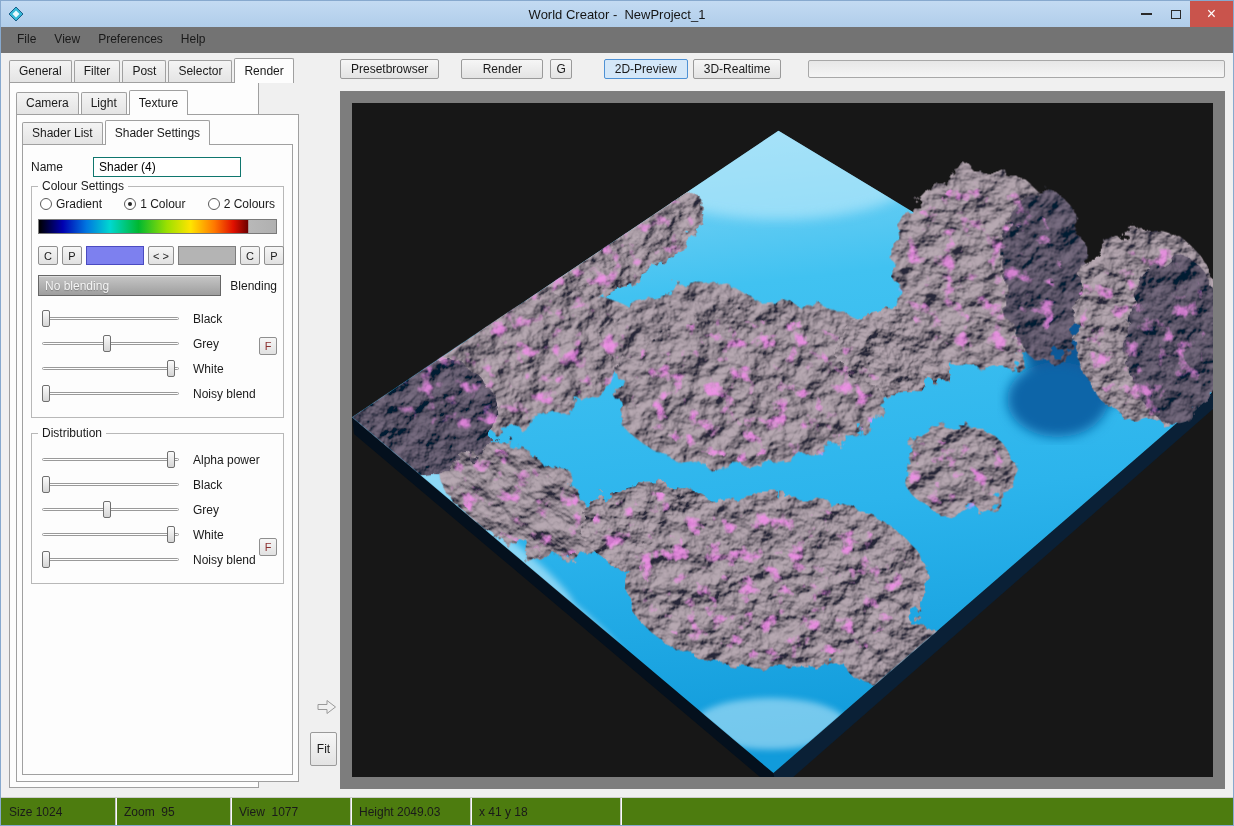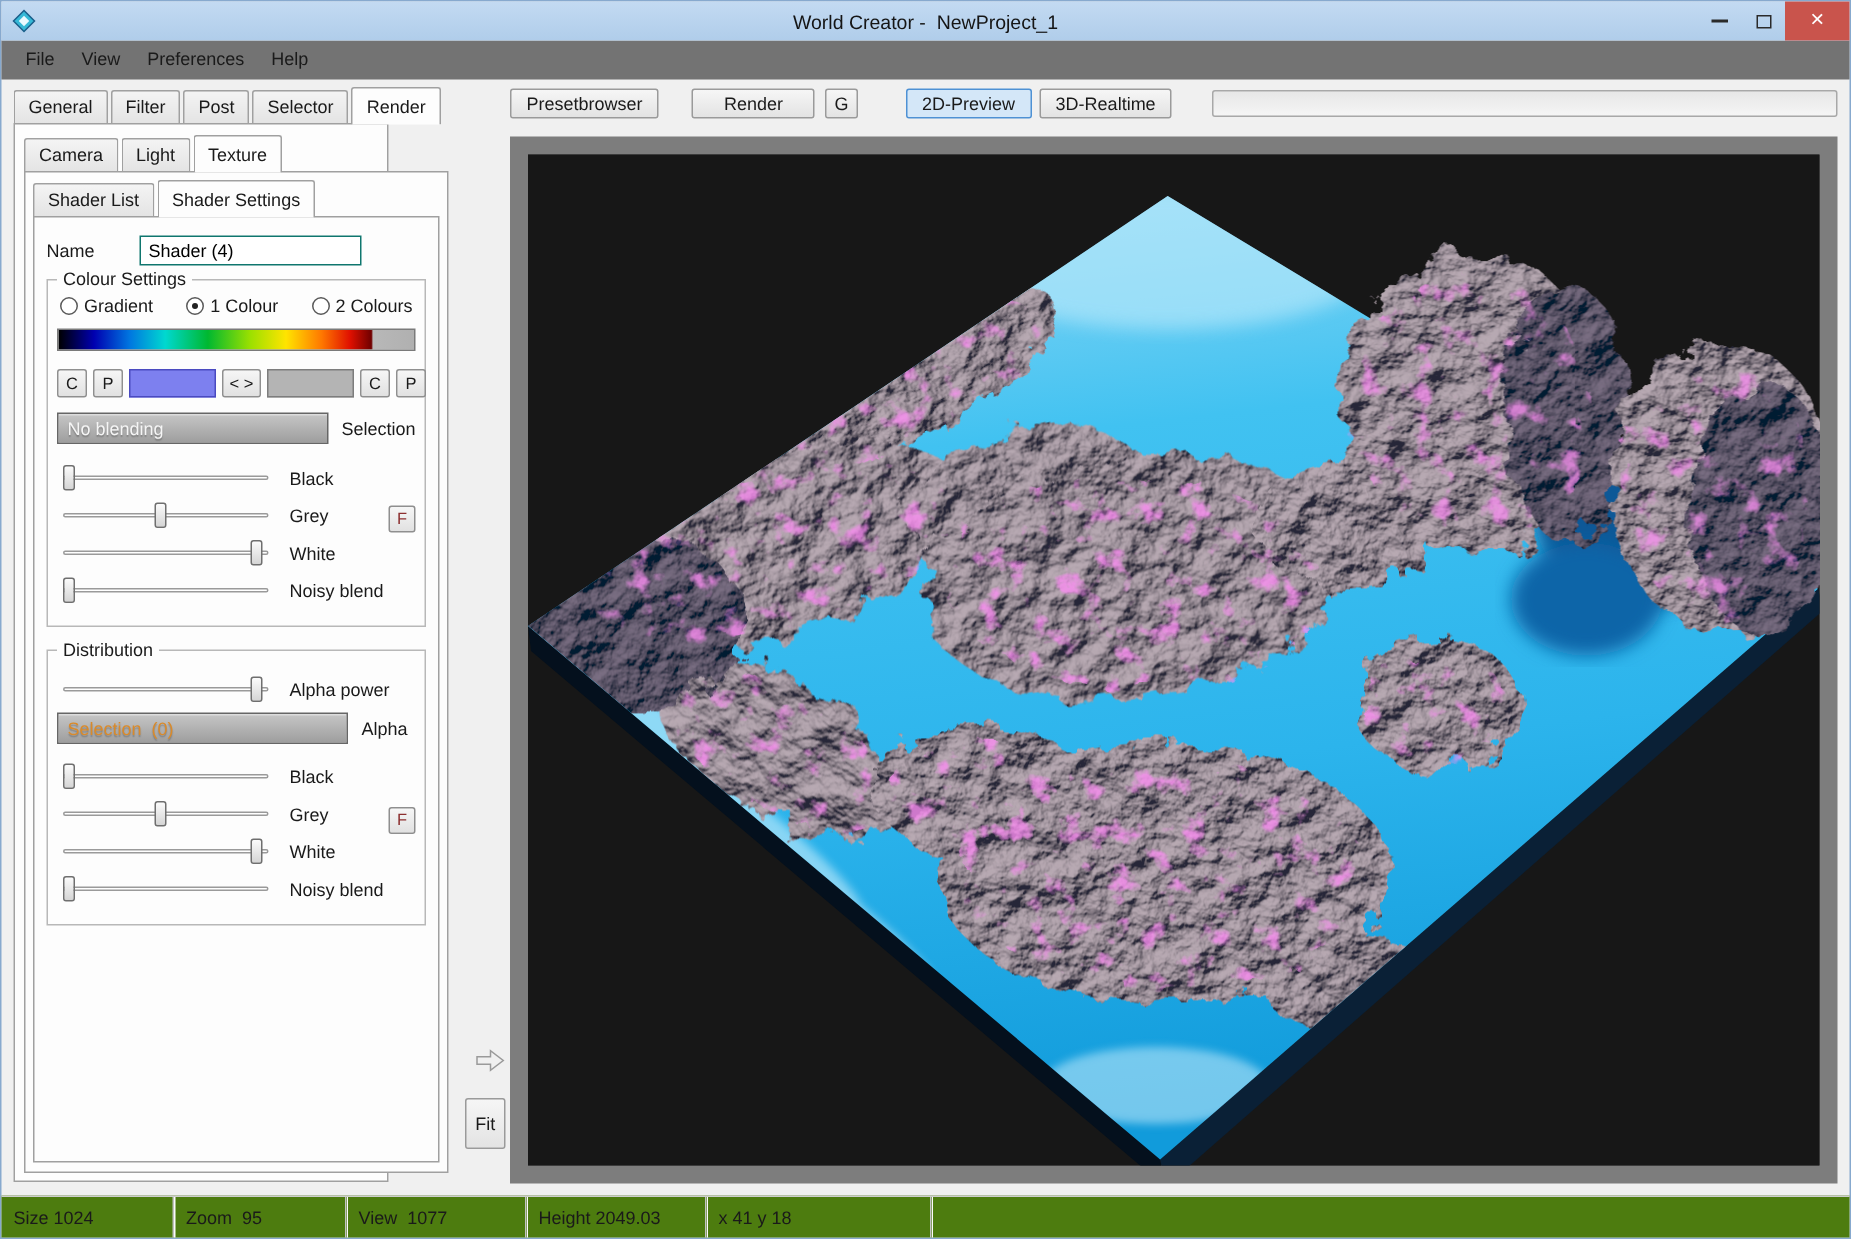--- a/index.html
+++ b/index.html
@@ -183,21 +183,21 @@
                 <div class="btn small">P</div>
                 <div class="swatch" style="background: rgb(125, 128, 239);"></div>
                 <div class="btn swap">&lt; &gt;</div>
                 <div class="swatch grey" style="background: rgb(180, 180, 180);"></div>
                 <div class="btn small">C</div>
                 <div class="btn small">P</div>
               </div>
 
               <div class="combo-row">
                 <div class="combo">No blending</div>
-                <span class="lbl">Selection</span>
+                <span class="lbl">Blending</span>
               </div>
 
               <div class="slider-row">
                 <div class="slider">
                   <div class="groove"></div>
                   <div class="handle" style="left: calc(0% + 0px);"></div>
                 </div>
                 <span class="lbl">Black</span>
               </div>
               <div class="slider-row">
@@ -229,24 +229,20 @@
               <span class="legend">Distribution</span>
 
               <div class="slider-row">
                 <div class="slider">
                   <div class="groove"></div>
                   <div class="handle" style="left: calc(97% - 7.76px);"></div>
                 </div>
                 <span class="lbl">Alpha power</span>
               </div>
 
-              <div class="combo-row" style="margin-top:3px;margin-bottom:12px;">
-                <div class="combo orange">Selection  (0)</div>
-                <span class="lbl">Alpha</span>
-              </div>
 
               <div class="slider-row">
                 <div class="slider">
                   <div class="groove"></div>
                   <div class="handle" style="left: calc(0% + 0px);"></div>
                 </div>
                 <span class="lbl">Black</span>
               </div>
               <div class="slider-row">
                 <div class="slider">

